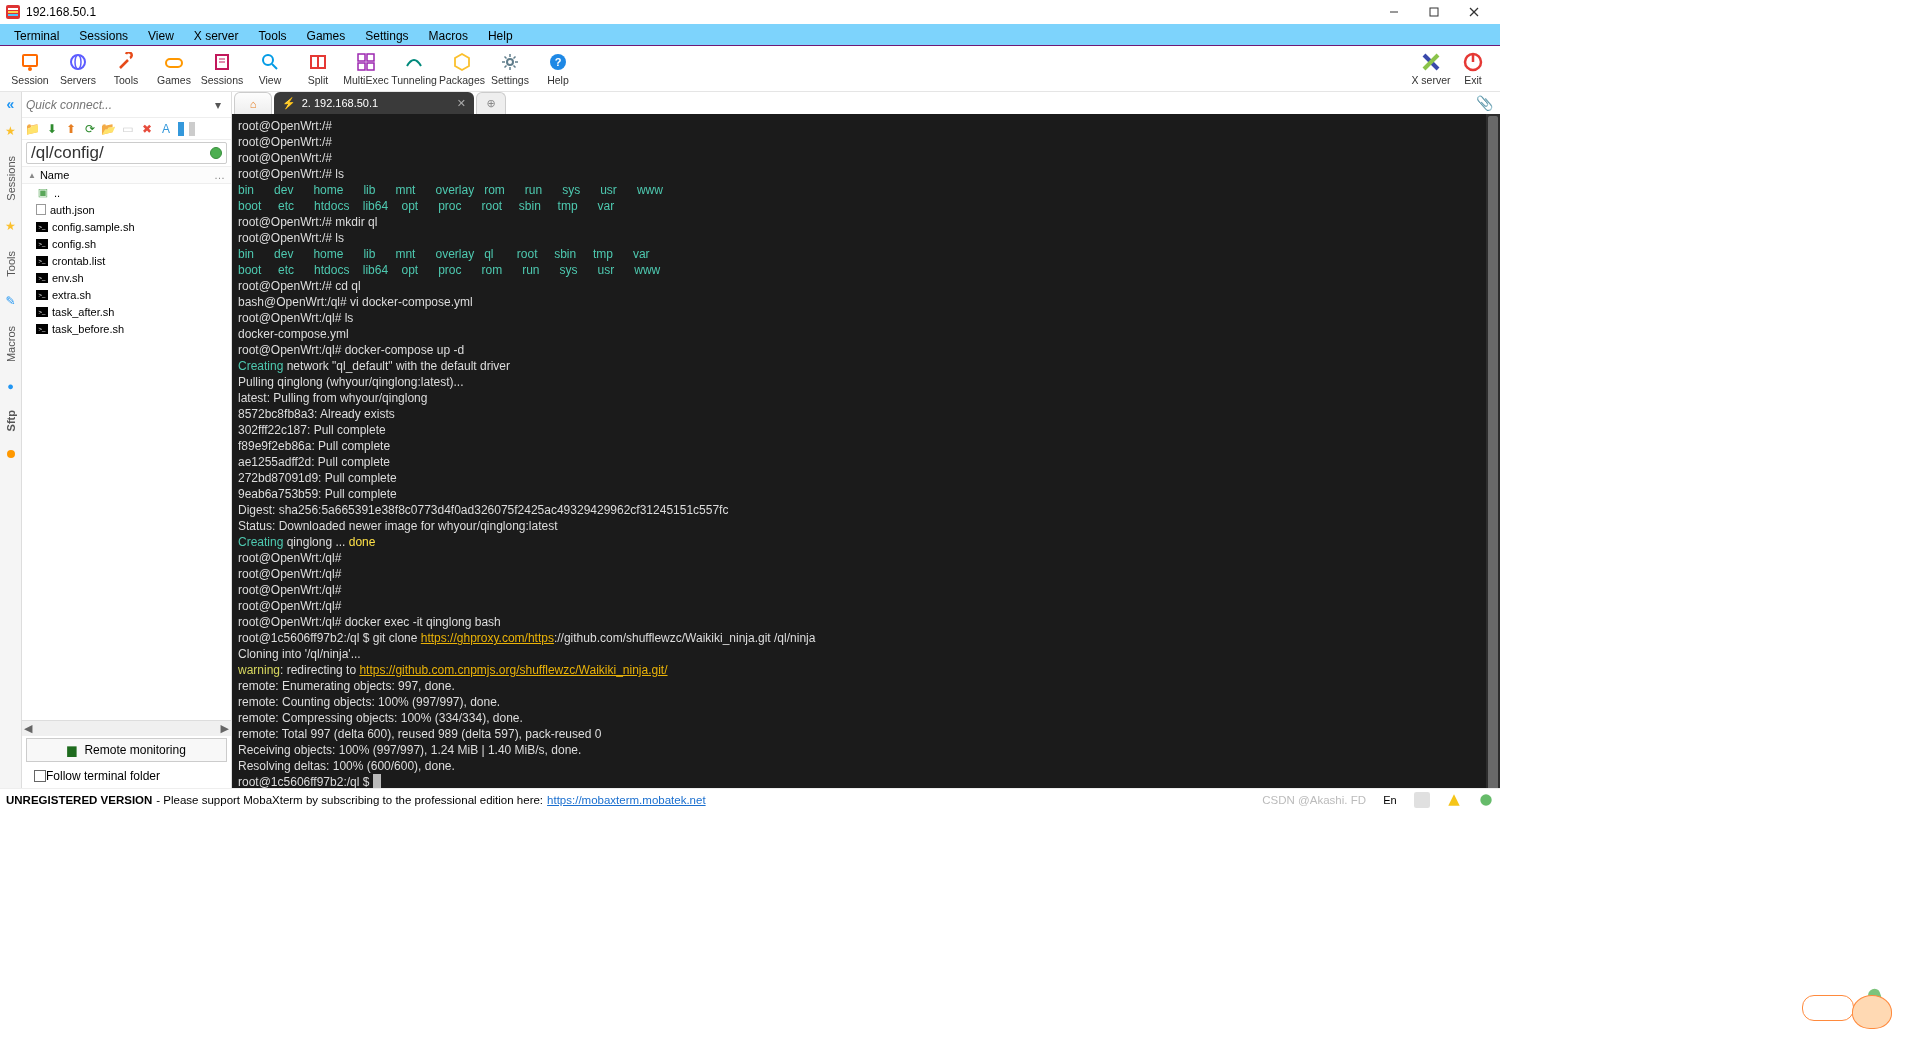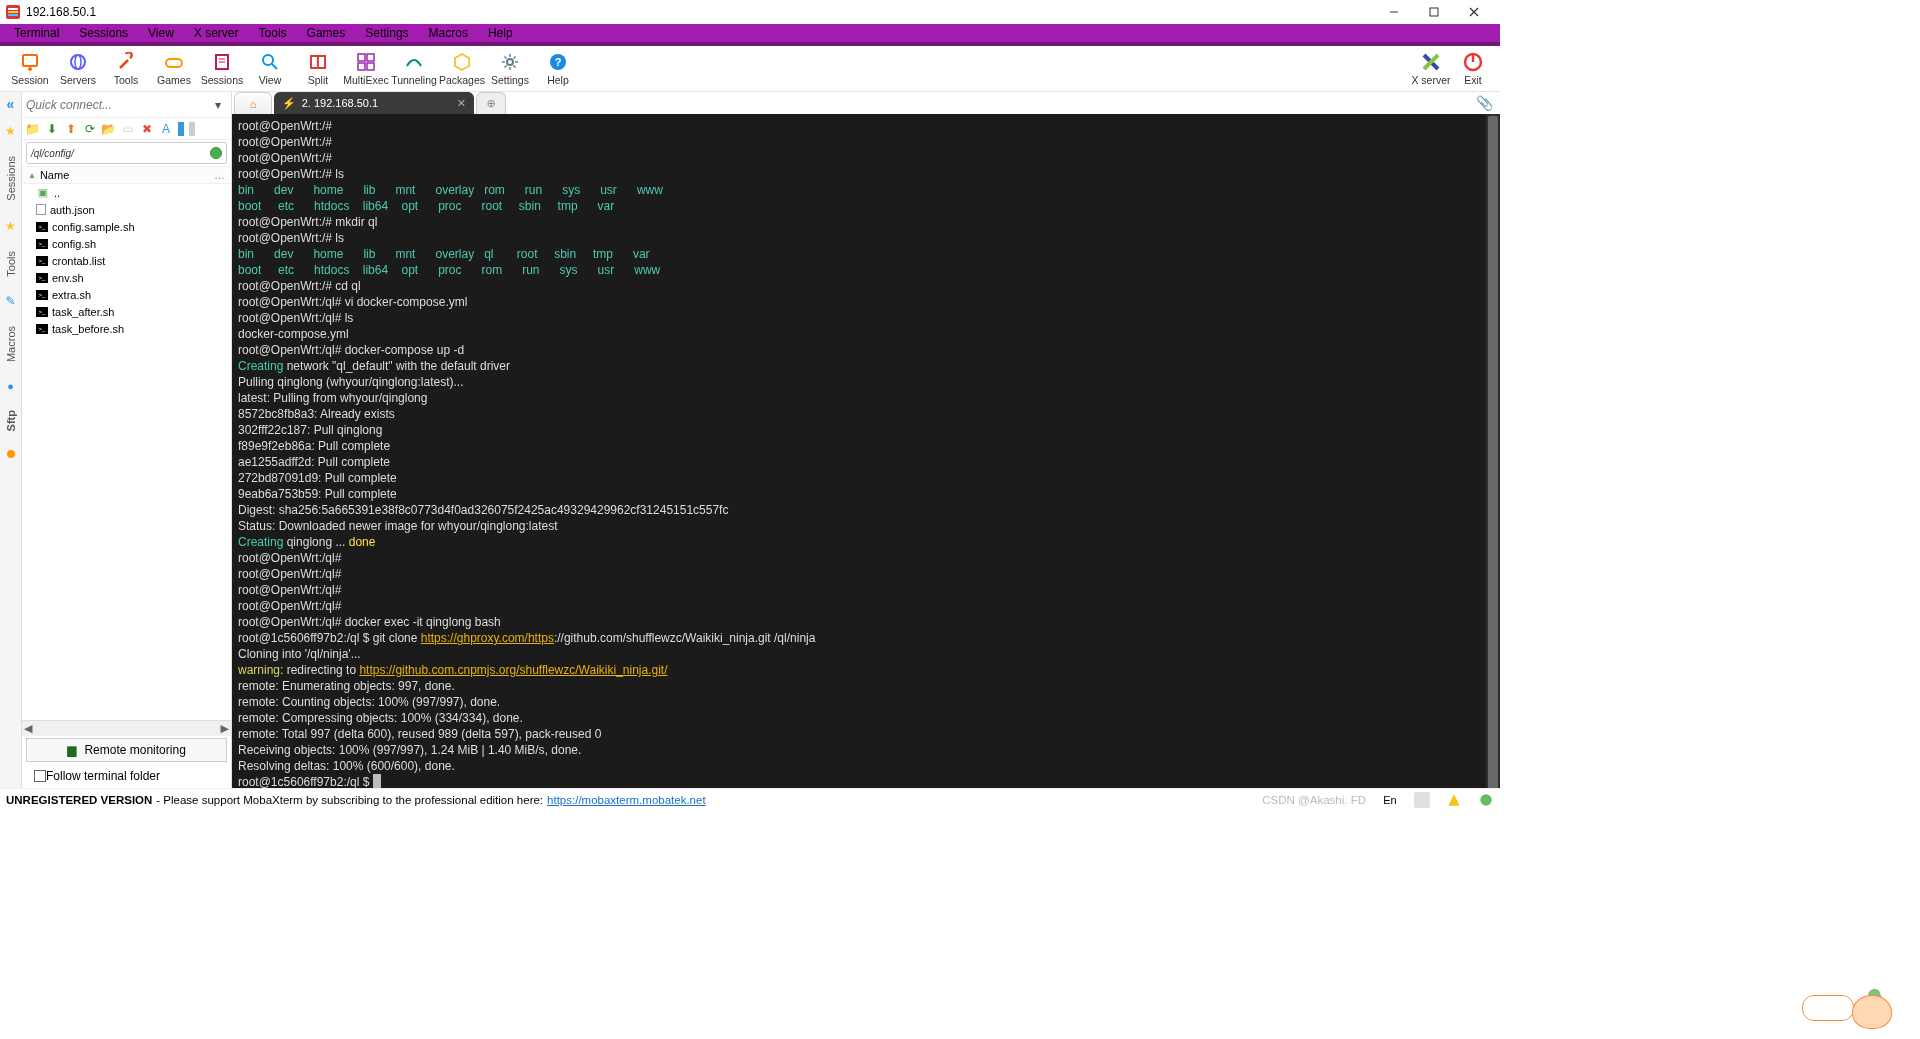--- a/index.html
+++ b/index.html
@@ -7,21 +7,21 @@
 
 
 .titlebar { height: 24px; display: flex; align-items: center; padding: 0 6px; background: #fff; }
 .titlebar .app-icon { width: 14px; height: 14px; margin-right: 6px; }
 .titlebar .title { flex: 0 0 auto; font-size: 12px; }
 .titlebar .spacer { flex: 1; }
 .titlebar .win-btn { width: 40px; height: 24px; display: flex; align-items: center; justify-content: center; }
 .titlebar .win-btn svg { width: 10px; height: 10px; }
 
 
-.menubar { height: 22px; display: flex; align-items: flex-end; padding: 0 4px; background: #a21caf; border-bottom: 4px solid #701a75; }
+.menubar { height: 22px; display: flex; align-items: flex-end; padding: 0 4px; background: #7dd3fc; border-bottom: 1px solid #701a75; }
 .menubar .menu-item { padding: 2px 10px; font-size: 12px; cursor: default; }
 
 
 .toolbar { height: 46px; display: flex; align-items: center; padding: 0 6px; background: #fff; border-bottom: 1px solid #e5e5e5; }
 .toolbar .tb-btn { width: 48px; display: flex; flex-direction: column; align-items: center; justify-content: center; gap: 2px; font-size: 10.5px; color: #333; }
 .toolbar .tb-btn .tb-icon { width: 20px; height: 20px; display: flex; align-items: center; justify-content: center; }
 .toolbar .spacer { flex: 1; }
 .toolbar .right-group .tb-btn { width: 42px; }
 
 
@@ -37,21 +37,21 @@
 .side-tabs .chev { color: #2196f3; font-size: 14px; font-weight: bold; }
 
 
 .left-panel { width: 210px; background: #fff; border-right: 1px solid #ddd; display: flex; flex-direction: column; }
 .quick-row { display:flex; align-items:center; padding: 2px 4px; border-bottom: 1px solid #eee; height: 26px; }
 .quick-row input { flex: 1; border: none; outline: none; font-size: 12px; font-style: italic; color: #888; height: 22px; }
 .quick-row .chev-down { width: 18px; color: #555; text-align: center; }
 .mini-toolbar { height: 22px; display: flex; align-items: center; padding: 0 4px; gap: 5px; border-bottom: 1px solid #eee; }
 .mini-toolbar .mi { width: 14px; height: 14px; display: flex; align-items: center; justify-content: center; font-size: 12px; }
 .path-row { height: 22px; display: flex; align-items: center; border: 1px solid #ccc; margin: 2px 4px; border-radius: 2px; }
-.path-row .path-text { flex: 1; padding: 0 4px; font-size: 10px; color: #333; font-style: italic; }
+.path-row .path-text { flex: 1; padding: 0 4px; font-size: 17px; color: #333; }
 .path-row .status-dot { width: 12px; height: 12px; border-radius: 50%; background: #4caf50; margin-right: 4px; border: 1px solid #388e3c; }
 .file-header { height: 18px; background: #fcfcfc; border-top: 1px solid #eee; border-bottom: 1px solid #eee; display: flex; align-items: center; padding: 0 6px; font-size: 11px; justify-content: space-between; }
 .file-list { flex: 1; overflow: auto; }
 .file-row { height: 17px; display: flex; align-items: center; padding: 0 4px 0 14px; font-size: 11px; gap: 4px; }
 .file-row .fi { width: 14px; height: 11px; display: inline-flex; align-items: center; justify-content: center; font-size: 11px; }
 .file-row .fi.folder { color: #5aa75a; }
 .file-row .fi.json { background: #fff; border: 1px solid #999; width: 10px; height: 11px; }
 .file-row .fi.sh { background: #000; color: #fff; width: 12px; height: 10px; font-size: 6px; }
 .bottom-scroll { height: 16px; display: flex; align-items: center; justify-content: space-between; padding: 0 2px; background: #f0f0f0; border-top: 1px solid #ddd; font-size: 11px; color: #666; }
 .remote-mon { height: 24px; display: flex; align-items: center; justify-content: center; gap: 8px; border: 1px solid #ccc; margin: 2px 4px; background: #f8f8f8; font-size: 12px; }
@@ -392,29 +392,29 @@
 <span class="w">root@OpenWrt:/#</span>
 <span class="w">root@OpenWrt:/#</span>
 <span class="w">root@OpenWrt:/# ls</span>
 <span class="cy">bin      </span><span class="cy">dev      </span><span class="cy">home      </span><span class="cy">lib      </span><span class="cy">mnt      </span><span class="cy">overlay   </span><span class="cy">rom      </span><span class="cy">run      </span><span class="cy">sys      </span><span class="cy">usr      </span><span class="cy">www  </span>
 <span class="cy">boot     </span><span class="cy">etc      </span><span class="cy">htdocs    </span><span class="cy">lib64    </span><span class="cy">opt      </span><span class="cy">proc      </span><span class="cy">root     </span><span class="cy">sbin     </span><span class="cy">tmp      </span><span class="cy">var      </span><span class="cy">     </span>
 <span class="w">root@OpenWrt:/# mkdir ql</span>
 <span class="w">root@OpenWrt:/# ls</span>
 <span class="cy">bin      </span><span class="cy">dev      </span><span class="cy">home      </span><span class="cy">lib      </span><span class="cy">mnt      </span><span class="cy">overlay   </span><span class="cy">ql       </span><span class="cy">root     </span><span class="cy">sbin     </span><span class="cy">tmp      </span><span class="cy">var  </span>
 <span class="cy">boot     </span><span class="cy">etc      </span><span class="cy">htdocs    </span><span class="cy">lib64    </span><span class="cy">opt      </span><span class="cy">proc      </span><span class="cy">rom      </span><span class="cy">run      </span><span class="cy">sys      </span><span class="cy">usr      </span><span class="cy">www  </span>
 <span class="w">root@OpenWrt:/# cd ql</span>
-<span class="w">root@OpenWrt:/ql# vi docker-compose.yml</span>
+<span class="w">bash@OpenWrt:/ql# vi docker-compose.yml</span>
 <span class="w">root@OpenWrt:/ql# ls</span>
 <span class="w">docker-compose.yml</span>
 <span class="w">root@OpenWrt:/ql# docker-compose up -d</span>
 <span class="cy">Creating</span><span class="w"> network "ql_default" with the default driver</span>
 <span class="w">Pulling qinglong (whyour/qinglong:latest)...</span>
 <span class="w">latest: Pulling from whyour/qinglong</span>
 <span class="w">8572bc8fb8a3: Already exists</span>
-<span class="w">302fff22c187: Pull qinglong</span>
+<span class="w">302fff22c187: Pull complete</span>
 <span class="w">f89e9f2eb86a: Pull complete</span>
 <span class="w">ae1255adff2d: Pull complete</span>
 <span class="w">272bd87091d9: Pull complete</span>
 <span class="w">9eab6a753b59: Pull complete</span>
 <span class="w">Digest: sha256:5a665391e38f8c0773d4f0ad326075f2425ac49329429962cf31245151c557fc</span>
 <span class="w">Status: Downloaded newer image for whyour/qinglong:latest</span>
 <span class="cy">Creating</span><span class="w"> qinglong ... </span><span class="cg">done</span>
 <span class="w">root@OpenWrt:/ql#</span>
 <span class="w">root@OpenWrt:/ql#</span>
 <span class="w">root@OpenWrt:/ql#</span>

